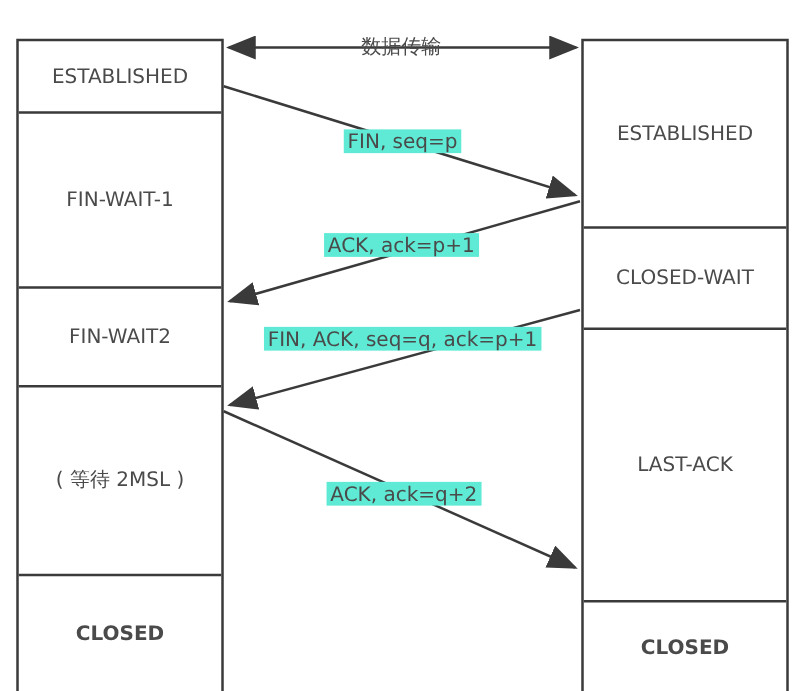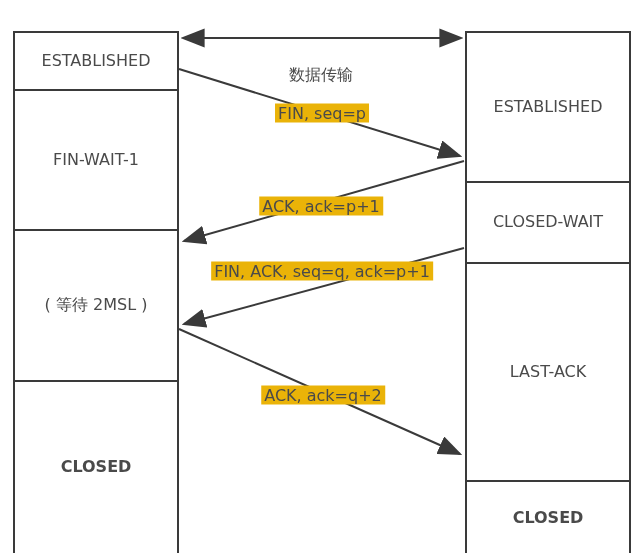--- a/index.html
+++ b/index.html
@@ -55,35 +55,38 @@
     pointer-events: none;
   }
   .msg-label {
     position: absolute;
     transform: translate(-50%, -50%);
     font-size: 16px;
     white-space: nowrap;
     color: #4a4a4a;
   }
   .msg-label.bg {
-    background: #eab308;
+    background: #5eead4;
     padding: 0 3px;
   }
 </style>
 </head>
 <body>
 
 <div class="canvas">
 
   <div class="state-col left">
     <div class="cell l-c1">
       <span>ESTABLISHED</span>
     </div>
     <div class="cell l-c2">
       <span>FIN-WAIT-1</span>
+    </div>
+    <div class="cell l-c3">
+      <span>FIN-WAIT2</span>
     </div>
     <div class="cell l-c4">
       <span>( 等待 2MSL )</span>
     </div>
     <div class="cell last">
       <span>CLOSED</span>
     </div>
   </div>
 
   <div class="state-col right">
@@ -107,19 +110,19 @@
         <path d="M0,0 L10,4 L0,8 z" fill="#3a3a3a"></path>
       </marker>
     </defs>
     <line x1="183" y1="38" x2="461" y2="38" stroke="#3a3a3a" stroke-width="2" marker-start="url(#arrow)" marker-end="url(#arrow)"></line>
     <line x1="179" y1="69" x2="460" y2="156" stroke="#3a3a3a" stroke-width="2" marker-end="url(#arrow)"></line>
     <line x1="464" y1="161" x2="184" y2="241" stroke="#3a3a3a" stroke-width="2" marker-end="url(#arrow)"></line>
     <line x1="464" y1="248" x2="184" y2="324" stroke="#3a3a3a" stroke-width="2" marker-end="url(#arrow)"></line>
     <line x1="179" y1="329" x2="460" y2="454" stroke="#3a3a3a" stroke-width="2" marker-end="url(#arrow)"></line>
   </svg>
 
-  <div class="msg-label" style="left:321px; top:38px;margin-top:37px;">数据传输</div>
+  <div class="msg-label" style="left:321px; top:38px;">数据传输</div>
   <div class="msg-label bg" style="left:322px; top:113px;">FIN, seq=p</div>
-  <div class="msg-label bg" style="left:321px; top:206px;">ACK, ack=p+1</div>
+  <div class="msg-label bg" style="left:321px; top:196px;">ACK, ack=p+1</div>
   <div class="msg-label bg" style="left:322px; top:271px;">FIN, ACK, seq=q, ack=p+1</div>
   <div class="msg-label bg" style="left:323px; top:395px;">ACK, ack=q+2</div>
 
 </div>
 
 </body></html>

